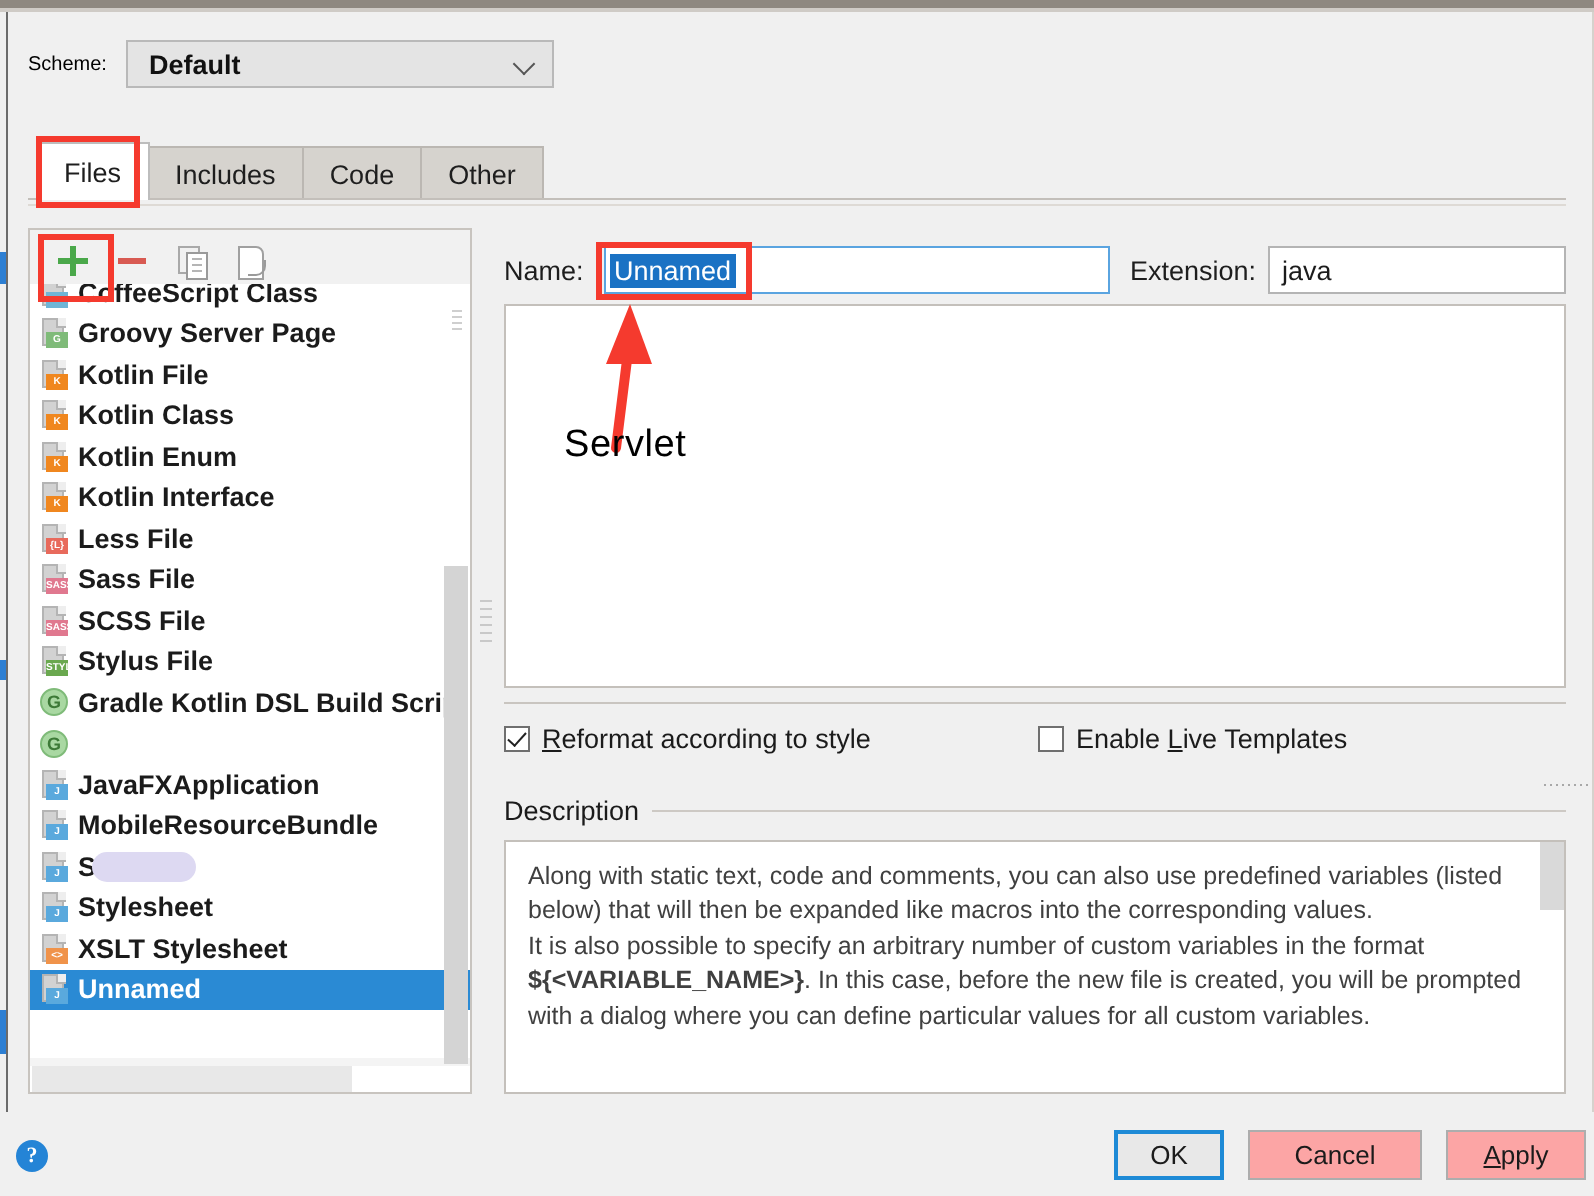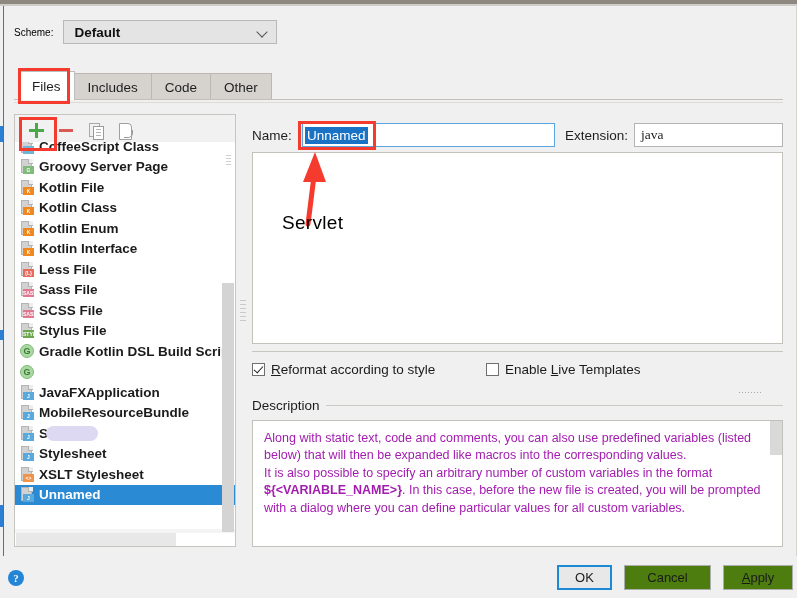--- a/index.html
+++ b/index.html
@@ -104,56 +104,56 @@
   .name-input{
     position:absolute;left:302px;top:123px;width:253px;height:24px;
     background:#fff;border:1px solid #5aa4e0;box-sizing:border-box;
     display:flex;align-items:center;padding-left:2px;
   }
   .name-sel{background:#1a72c4;color:#fff;font-size:13.5px;padding:1px 2px;}
   .ext-label{position:absolute;left:565px;top:128px;font-size:13.5px;color:#1e1e1e;}
   .ext-input{
     position:absolute;left:634px;top:123px;width:149px;height:24px;
     background:#fff;border:1px solid #b4b4b4;box-sizing:border-box;
-    display:flex;align-items:center;padding-left:6px;font-size:13.5px;color:#1c1c1c;font-family:Liberation Serif, serif;
+    display:flex;align-items:center;padding-left:6px;font-size:13.5px;color:#1c1c1c;
   }
 
   .editor{position:absolute;left:252px;top:152px;width:531px;height:192px;background:#fff;border:1px solid #c4c0bb;box-sizing:border-box;}
   .editor-bottomline{position:absolute;left:252px;top:351px;width:531px;height:1px;background:#c9c5c0;}
 
   .chk-row{position:absolute;left:252px;top:362px;width:531px;height:20px;}
   .chk{display:inline-flex;align-items:center;cursor:default;}
   .box{width:13px;height:13px;background:#fff;border:1px solid #6f6f6f;box-sizing:border-box;position:relative;margin-right:6px;}
   .box.checked:after{
     content:"";position:absolute;left:3px;top:0px;width:4px;height:8px;
     border-right:1.6px solid #222;border-bottom:1.6px solid #222;transform:rotate(42deg);
   }
   .chk .t{font-size:13.5px;color:#1b1b1b;}
   .chk .t u{text-decoration:underline;}
-  .chk2{position:absolute;left:234px;top:0;}
+  .chk2{position:absolute;left:267px;top:0;}
   .focusdots{position:absolute;left:253px;top:19px;width:26px;height:5px;}
   .focusdots i{display:inline-block;width:1px;height:1px;background:#a8a8a8;margin-right:2px;}
 
   .desc-legend{position:absolute;left:252px;top:398px;font-size:13.5px;color:#1b1b1b;background:#f0f0f0;padding-right:6px;z-index:2;}
   .desc-line{position:absolute;left:322px;top:405px;width:461px;height:1px;background:#cdc9c4;}
   .desc-box{position:absolute;left:252px;top:420px;width:531px;height:127px;background:#fff;border:1px solid #c4c0bb;box-sizing:border-box;overflow:hidden;}
-  .desc-text{padding:9px 14px 0 11px;font-size:12.5px;line-height:17.4px;color:#a21caf;}
+  .desc-text{padding:9px 14px 0 11px;font-size:12.5px;line-height:17.4px;color:#404040;}
   .desc-text b{font-weight:bold;}
   .desc-vtrack{position:absolute;left:770px;top:421px;width:12px;height:125px;background:#fff;}
   .desc-vthumb{position:absolute;left:770px;top:421px;width:12px;height:34px;background:#d9d9d9;}
 
   
   .bottombar{position:absolute;left:0;top:556px;width:797px;height:42px;background:#f0f0f0;}
   .help-ico{
     position:absolute;left:8px;top:570px;width:16px;height:16px;border-radius:50%;
     background:#2484d6;color:#fff;font-size:11px;font-weight:bold;text-align:center;line-height:16px;
     font-family:"Liberation Serif",serif;cursor:default;
   }
   .btn{
-    position:absolute;top:565px;height:25px;background:#4d7c0f;border:1px solid #adadad;
+    position:absolute;top:565px;height:25px;background:#fca5a5;border:1px solid #adadad;
     box-sizing:border-box;font-size:13px;color:#1b1b1b;text-align:center;line-height:23px;cursor:default;
   }
   .btn u{text-decoration:underline;}
   .btn.primary{border:2px solid #1e8ad6;background:#e8e8e8;line-height:21px;}
   #btn-ok{left:557px;width:55px;}
   #btn-cancel{left:624px;width:87px;}
   #btn-apply{left:723px;width:70px;}
 </style>
 </head>
 <body>

